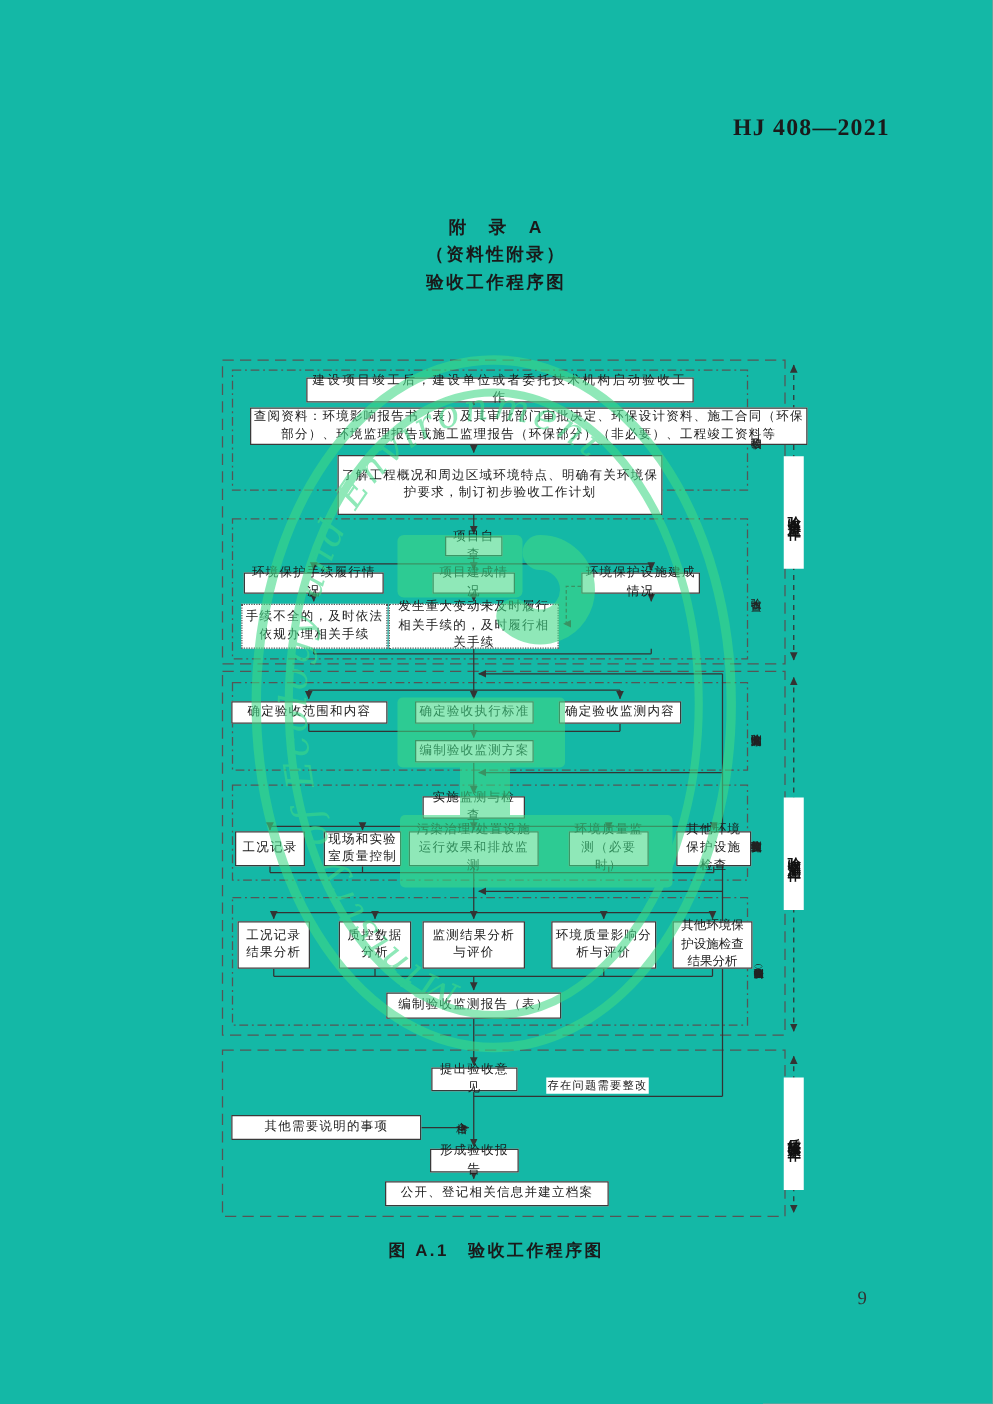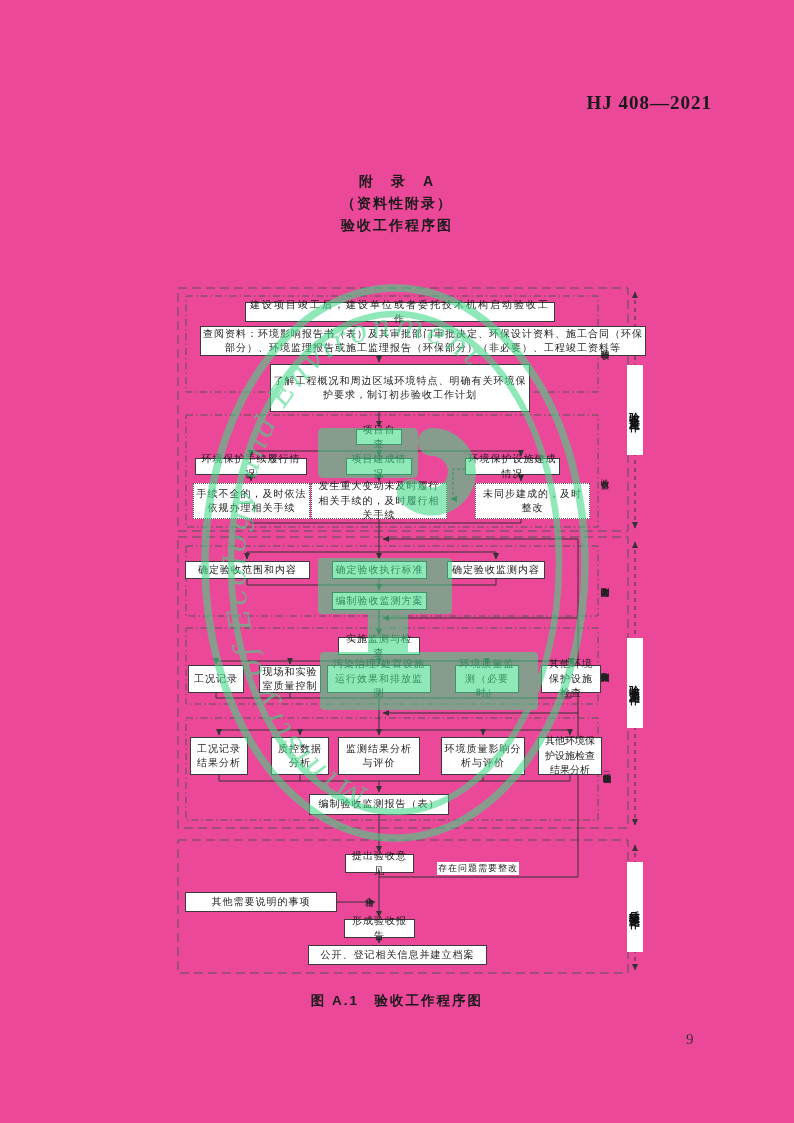--- a/index.html
+++ b/index.html
@@ -1,16 +1,16 @@
 <!DOCTYPE html>
 <html><head>
 <meta charset="utf-8">
 <style>
   html,body{margin:0;padding:0;background:#9a9a9a;}
-  .sheet{position:relative;width:794px;height:1123px;background:#ec4899;margin:0 auto;
+  .sheet{position:relative;width:794px;height:1123px;background:#14b8a6;margin:0 auto;
          font-family:"Liberation Sans","DejaVu Sans",sans-serif;color:#1a1a1a;overflow:hidden;}
   .hdr{position:absolute;top:92px;right:82px;font-family:"Liberation Serif","DejaVu Serif",serif;
        font-weight:bold;font-size:19px;letter-spacing:1px;}
   .titleblk{position:absolute;top:170px;left:0;width:100%;text-align:center;}
   .titleblk div{font-weight:bold;font-size:14px;line-height:22px;letter-spacing:2px;}
   .caption{position:absolute;top:992px;left:0;width:100%;text-align:center;
            font-weight:bold;font-size:13.5px;letter-spacing:2px;}
   .pageno{position:absolute;top:1031px;left:686px;font-family:"Liberation Serif",serif;font-size:15px;color:#333;}
   .chart{position:absolute;left:175px;top:285px;width:465px;height:692px;}
   .wires{position:absolute;left:0;top:0;z-index:1;}
@@ -136,21 +136,20 @@
     <div class="bx" style="left:70px;top:17px;width:310px;height:20px;letter-spacing:2px;">建设项目竣工后，建设单位或者委托技术机构启动验收工作</div>
     <div class="bx" style="left:25px;top:41px;width:446px;height:30px;">查阅资料：环境影响报告书（表）及其审批部门审批决定、环保设计资料、施工合同（环保部分）、环境监理报告或施工监理报告（环保部分）（非必要）、工程竣工资料等</div>
     <div class="bx" style="left:95px;top:79px;width:260px;height:48px;">了解工程概况和周边区域环境特点、明确有关环境保护要求，制订初步验收工作计划</div>
 
     <div class="bx" style="left:181px;top:144px;width:46px;height:16px;">项目自查</div>
     <div class="bx" style="left:20px;top:173px;width:112px;height:17px;">环境保护手续履行情况</div>
     <div class="bx" style="left:171px;top:173px;width:66px;height:17px;">项目建成情况</div>
     <div class="bx" style="left:290px;top:173px;width:95px;height:17px;">环境保护设施建成情况</div>
     <div class="bx dot" style="left:18px;top:198px;width:117px;height:36px;">手续不全的，及时依法依规办理相关手续</div>
     <div class="bx dot" style="left:136px;top:198px;width:136px;height:36px;">发生重大变动未及时履行相关手续的，及时履行相关手续</div>
-    <div class="bx dot" style="left:300px;top:198px;width:115px;height:36px;">未同步建成的，及时整改</div>
 
     <div class="bx" style="left:10px;top:276px;width:125px;height:18px;">确定验收范围和内容</div>
     <div class="bx" style="left:157px;top:276px;width:95px;height:18px;">确定验收执行标准</div>
     <div class="bx" style="left:272px;top:276px;width:98px;height:18px;">确定验收监测内容</div>
     <div class="bx" style="left:157px;top:307px;width:95px;height:18px;">编制验收监测方案</div>
 
     <div class="bx" style="left:163px;top:352px;width:82px;height:18px;">实施监测与检查</div>
     <div class="bx" style="left:13px;top:380px;width:56px;height:28px;">工况记录</div>
     <div class="bx" style="left:84px;top:380px;width:62px;height:28px;">现场和实验室质量控制</div>
     <div class="bx" style="left:152px;top:380px;width:104px;height:28px;">污染治理/处置设施运行效果和排放监测</div>

